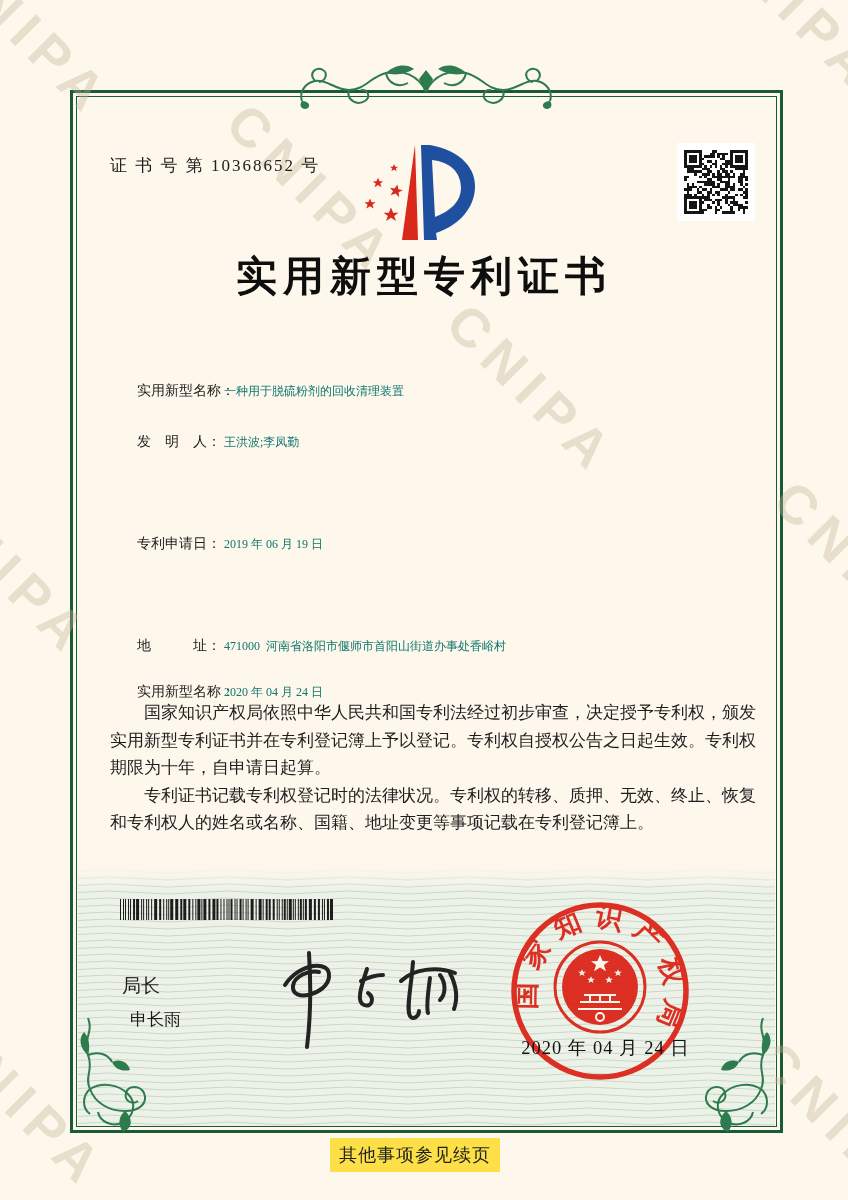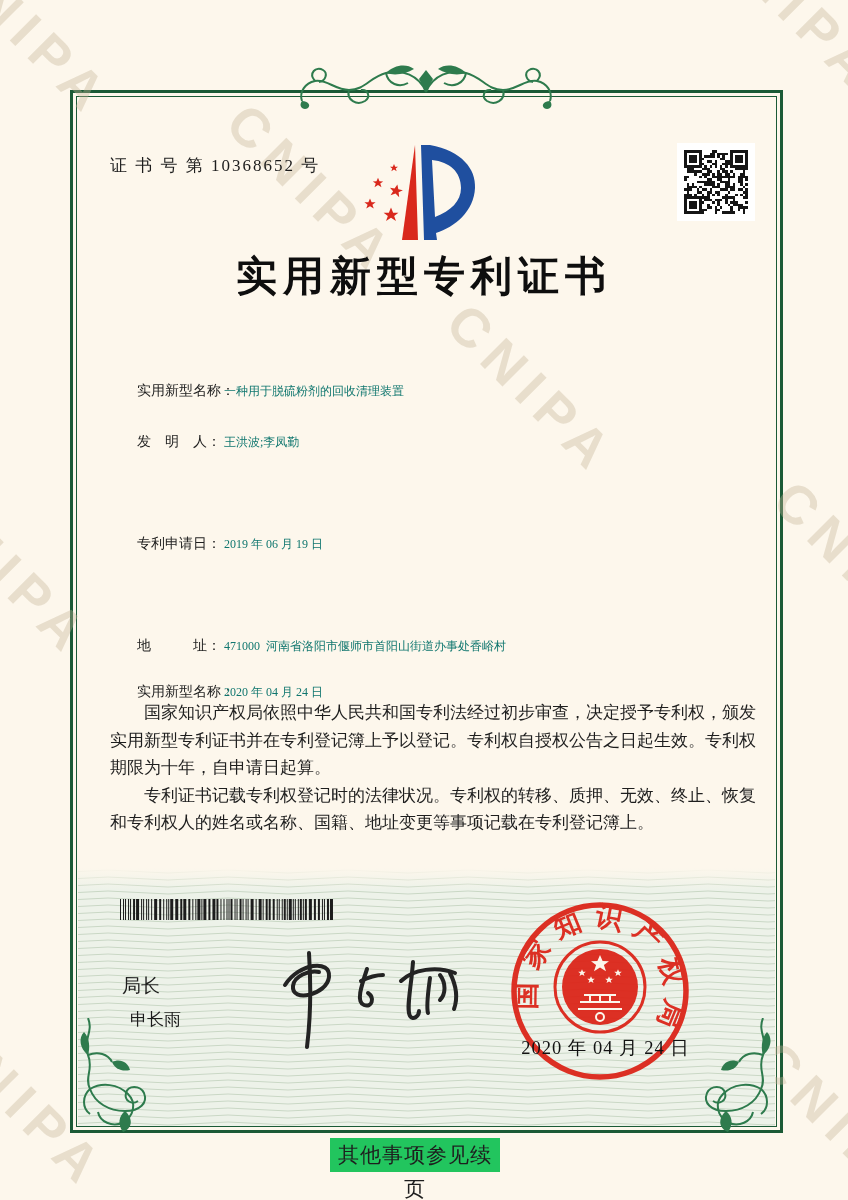--- a/index.html
+++ b/index.html
@@ -48,22 +48,22 @@
   .sig-name{position:absolute;left:114px;top:1008px;font-size:17px;z-index:3;
             font-family:"Liberation Sans","DejaVu Sans",sans-serif;color:#1c1c1c;margin-left:16px;}
   .signature{position:absolute;left:255px;top:945px;z-index:4;}
 
   .seal{position:absolute;left:486px;top:879px;z-index:3;}
   .seal-date{position:absolute;left:518px;top:1035px;width:175px;text-align:center;
              font-size:18.5px;color:#121212;letter-spacing:1px;z-index:4;white-space:nowrap;}
 
   .page-info{position:absolute;left:300px;top:1097px;width:220px;text-align:center;
              font-size:15px;color:#2a2a2a;letter-spacing:1px;z-index:3;}
-  .cont-note{position:absolute;left:330px;top:1138px;width:170px;height:34px;background:#22c55e;
-             text-align:center;line-height:34px;font-size:21px;letter-spacing:1px;color:#1e1e1e;z-index:3;}
+  .cont-note{position:absolute;left:330px;top:1138px;width:170px;height:34px;background:#fde047;
+             text-align:center;line-height:34px;font-size:18px;letter-spacing:1px;color:#1e1e1e;z-index:3;}
 
   .ornament{position:absolute;z-index:3;}
   .orn-top{left:291px;top:62px;}
   .orn-bl{left:74px;top:1018px;}
   .orn-br{left:685px;top:1018px;transform:scaleX(-1);}
 </style>
 </head>
 <body>
 
 <div class="page">

